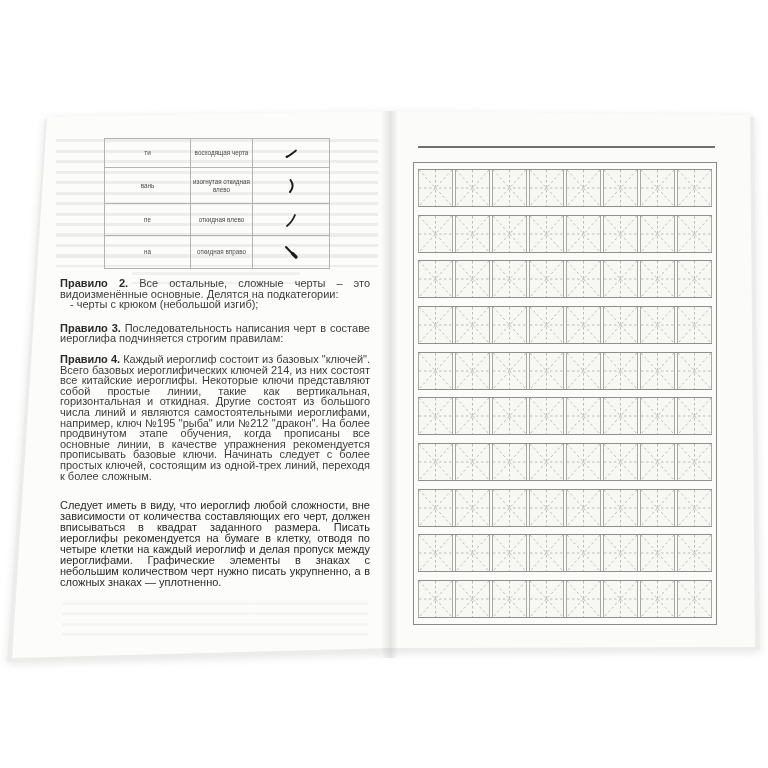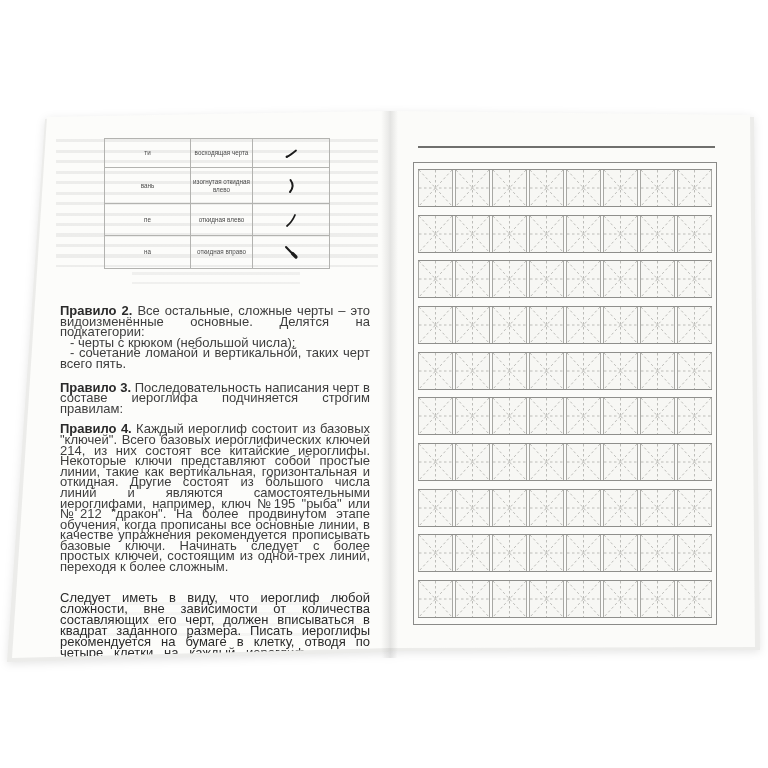--- a/index.html
+++ b/index.html
@@ -30,21 +30,21 @@
   .stroke-table{position:absolute;left:104px;top:138px;width:225px;z-index:1;
     display:grid;grid-template-columns:86px 62px 77px;grid-template-rows:29px 36px 32px 33px;
     border-top:1px solid #b3b3b0;border-left:1px solid #b3b3b0;}
   .stroke-table .cell{border-right:1px solid #b3b3b0;border-bottom:1px solid #b3b3b0;
     display:flex;align-items:center;justify-content:center;text-align:center;
     font-size:6.3px;line-height:7.6px;color:#4a4a4a;white-space:pre-line;}
   .stroke-table .glyph svg{display:block;}
 
   
   .text-col{position:absolute;left:60px;top:278px;width:310px;color:#3d3d3d;
-    font-size:13px;line-height:10.6px;text-align:justify;margin-top:28px;}
+    font-size:11px;line-height:10.6px;text-align:justify;}
   .para{margin:0;}
   .para b{color:#2a2a2a;}
   .para .item{text-indent:10px;}
   .gap13{margin-top:13px;} .gap10{margin-top:10px;} .gap19{margin-top:19px;}
   .bold-note{font-weight:normal;color:#2a2a2a;line-height:11px;}
 
   
   .header-rule{position:absolute;left:418px;top:146px;width:297px;height:1.5px;background:#6f6f6d;}
   .practice-grid{position:absolute;left:413px;top:162px;width:304px;height:463px;
     box-sizing:border-box;border:1px solid #8a8a88;padding:6px 4px;
@@ -103,22 +103,21 @@
           <svg width="16" height="16" viewBox="0 0 16 16">
               <path d="M3 3 Q8 8.5 12.5 12.5" fill="none" stroke="#1c1c1c" stroke-width="2" stroke-linecap="round"></path>
               <path d="M9.5 9.5 Q11.5 11.5 13 13" fill="none" stroke="#1c1c1c" stroke-width="3.2" stroke-linecap="round"></path>
             </svg>
         </div>
       </div>
 
       <div class="text-col">
         <div class="para">
           <div><b>Правило 2. </b><span>Все остальные, сложные черты – это видоизменённые основные. Делятся на подкатегории:</span></div>
-          <div class="item">- черты с крюком (небольшой числа);</div>
-          <div class="item">- сочетание ломаной и вертикальной, таких черт всего пять.</div>
+          <div class="item">- черты с крюком (небольшой изгиб);</div>
         </div>
 
         <div class="para gap13">
           <div><b>Правило 3. </b><span>Последовательность написания черт в составе иероглифа подчиняется строгим правилам:</span></div>
         </div>
 
         <div class="para gap10">
           <div><b>Правило 4. </b><span>Каждый иероглиф состоит из базовых "ключей". Всего базовых иероглифических ключей 214, из них состоят все китайские иероглифы. Некоторые ключи представляют собой простые линии, такие как вертикальная, горизонтальная и откидная. Другие состоят из большого числа линий и являются самостоятельными иероглифами, например, ключ №195 "рыба" или №212 "дракон". На более продвинутом этапе обучения, когда прописаны все основные линии, в качестве упражнения рекомендуется прописывать базовые ключи. Начинать следует с более простых ключей, состоящим из одной-трех линий, переходя к более сложным.</span></div>
         </div>
 

